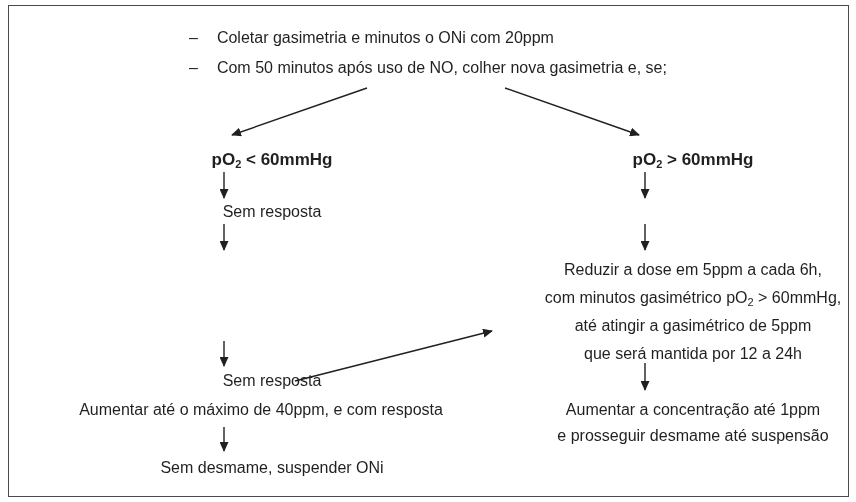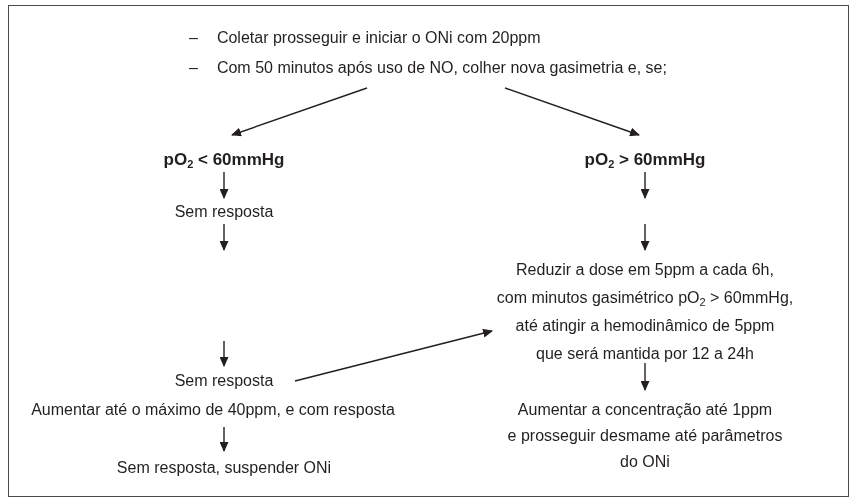--- a/index.html
+++ b/index.html
@@ -23,20 +23,21 @@
     left: 0; top: 0;
     width: 856px; height: 502px;
   }
   .node {
     position: absolute;
     transform: translateX(-50%);
     text-align: center;
     font-size: 16px;
     line-height: 18px;
     white-space: nowrap;
+    margin-left: 48px;
   }
   .header {
     font-weight: bold;
     font-size: 17px;
     line-height: 22px;
   }
   sub.s2 {
     font-size: 11px;
     line-height: 0;
     vertical-align: baseline;
@@ -81,54 +82,53 @@
       <line x1="224" y1="341" x2="224" y2="366" marker-end="url(#ah)"></line>
       <line x1="295" y1="381" x2="492" y2="331" marker-end="url(#ah)"></line>
       <line x1="224" y1="427" x2="224" y2="451" marker-end="url(#ah)"></line>
       <line x1="645" y1="363" x2="645" y2="390" marker-end="url(#ah)"></line>
     </g>
   </svg>
 
   <div class="bullets">
     <div class="bullet-row">
       <span>–</span>
-      <span>Coletar prosseguir e iniciar o ONi com 20ppm</span>
+      <span>Coletar gasimetria e minutos o ONi com 20ppm</span>
     </div>
     <div class="bullet-row">
       <span>–</span>
       <span>Com 50 minutos após uso de NO, colher nova gasimetria e, se;</span>
     </div>
   </div>
 
   <div class="node header" style="left:224px; top:149px;">
     <span>pO</span><sub class="s2">2</sub><span> &lt; 60mmHg</span>
   </div>
 
   <div class="node" style="left:224px; top:203px;">Sem resposta</div>
 
 
   <div class="node" style="left:224px; top:372px;">Sem resposta</div>
 
   <div class="node" style="left:213px; top:401px;">Aumentar até o máximo de 40ppm, e com resposta</div>
 
-  <div class="node" style="left:224px; top:459px;">Sem resposta, suspender ONi</div>
+  <div class="node" style="left:224px; top:459px;">Sem desmame, suspender ONi</div>
 
   <div class="node header" style="left:645px; top:149px;">
     <span>pO</span><sub class="s2">2</sub><span> &gt; 60mmHg</span>
   </div>
 
 
   <div class="node block" style="left:645px; top:256px;">
     <div>Reduzir a dose em 5ppm a cada 6h,</div>
     <div>
       <span>com minutos gasimétrico pO</span><sub class="s2">2</sub><span> &gt; 60mmHg,</span>
     </div>
-    <div>até atingir a hemodinâmico de 5ppm</div>
+    <div>até atingir a gasimétrico de 5ppm</div>
     <div>que será mantida por 12 a 24h</div>
   </div>
 
   <div class="node block-tight" style="left:645px; top:397px;">
     <div>Aumentar a concentração até 1ppm</div>
-    <div>e prosseguir desmame até parâmetros</div>
-    <div>do ONi</div>
+    <div>e prosseguir desmame até suspensão</div>
   </div>
 
 </div>
 
 </body></html>

